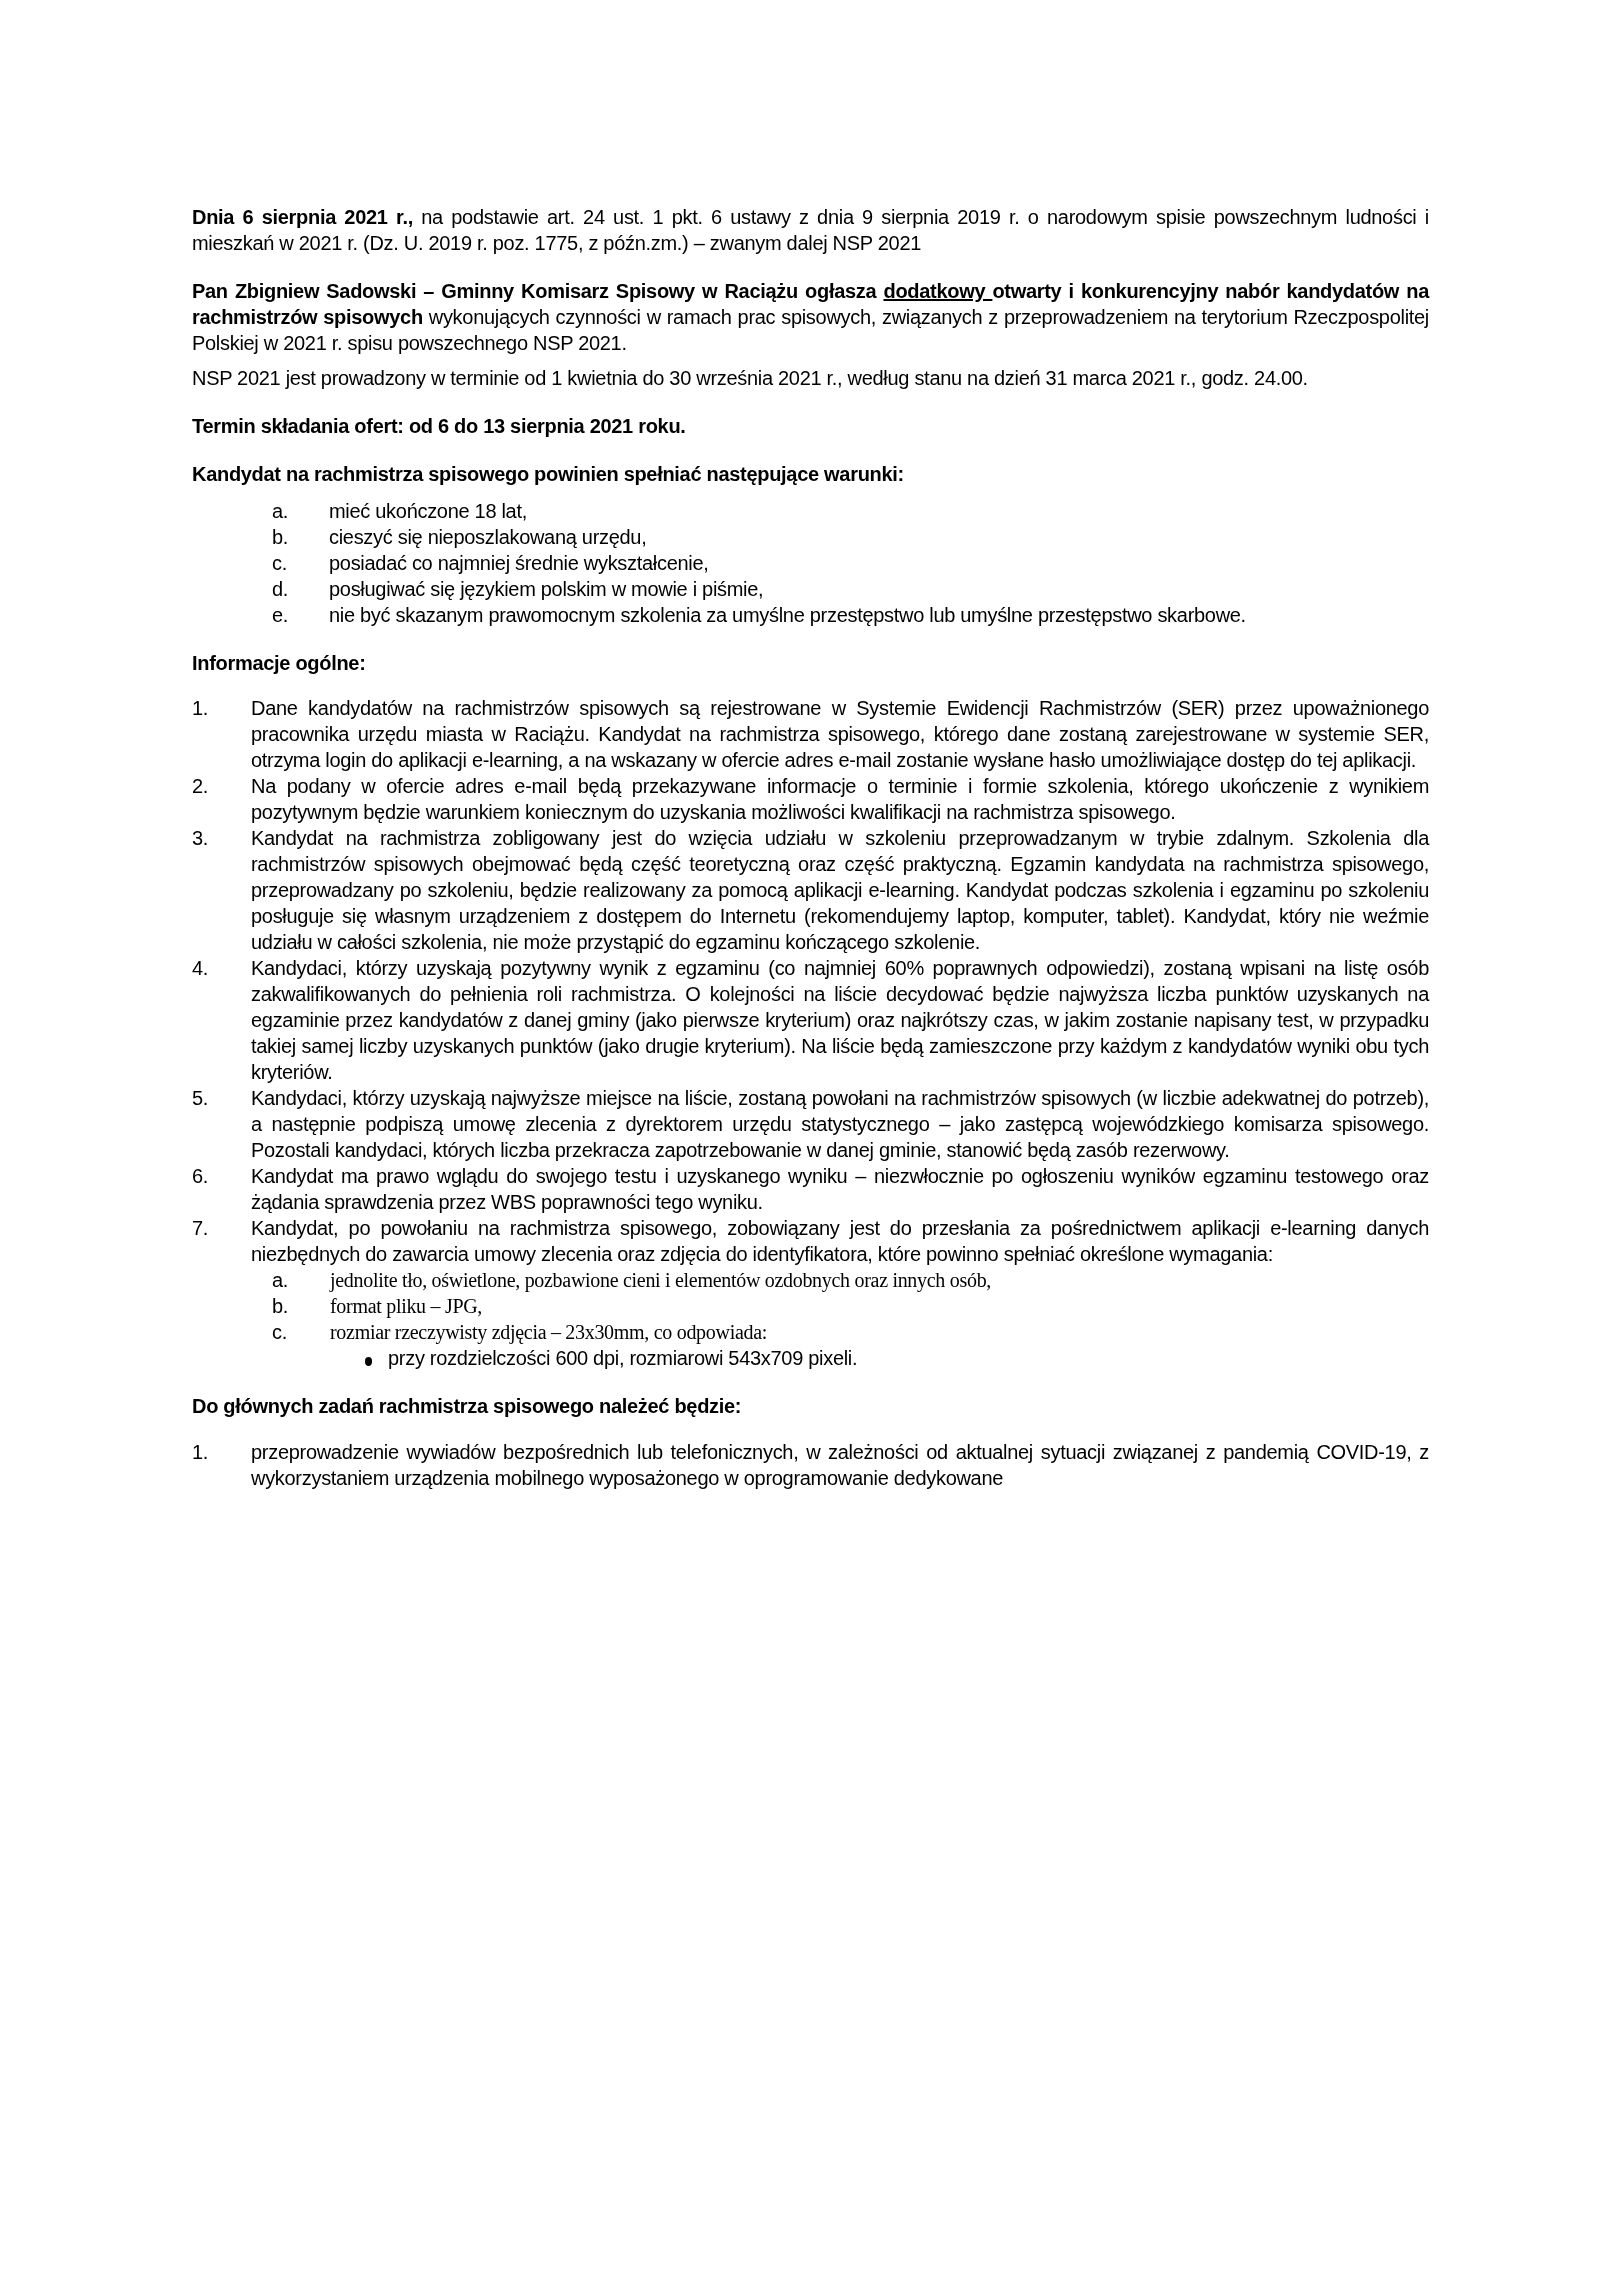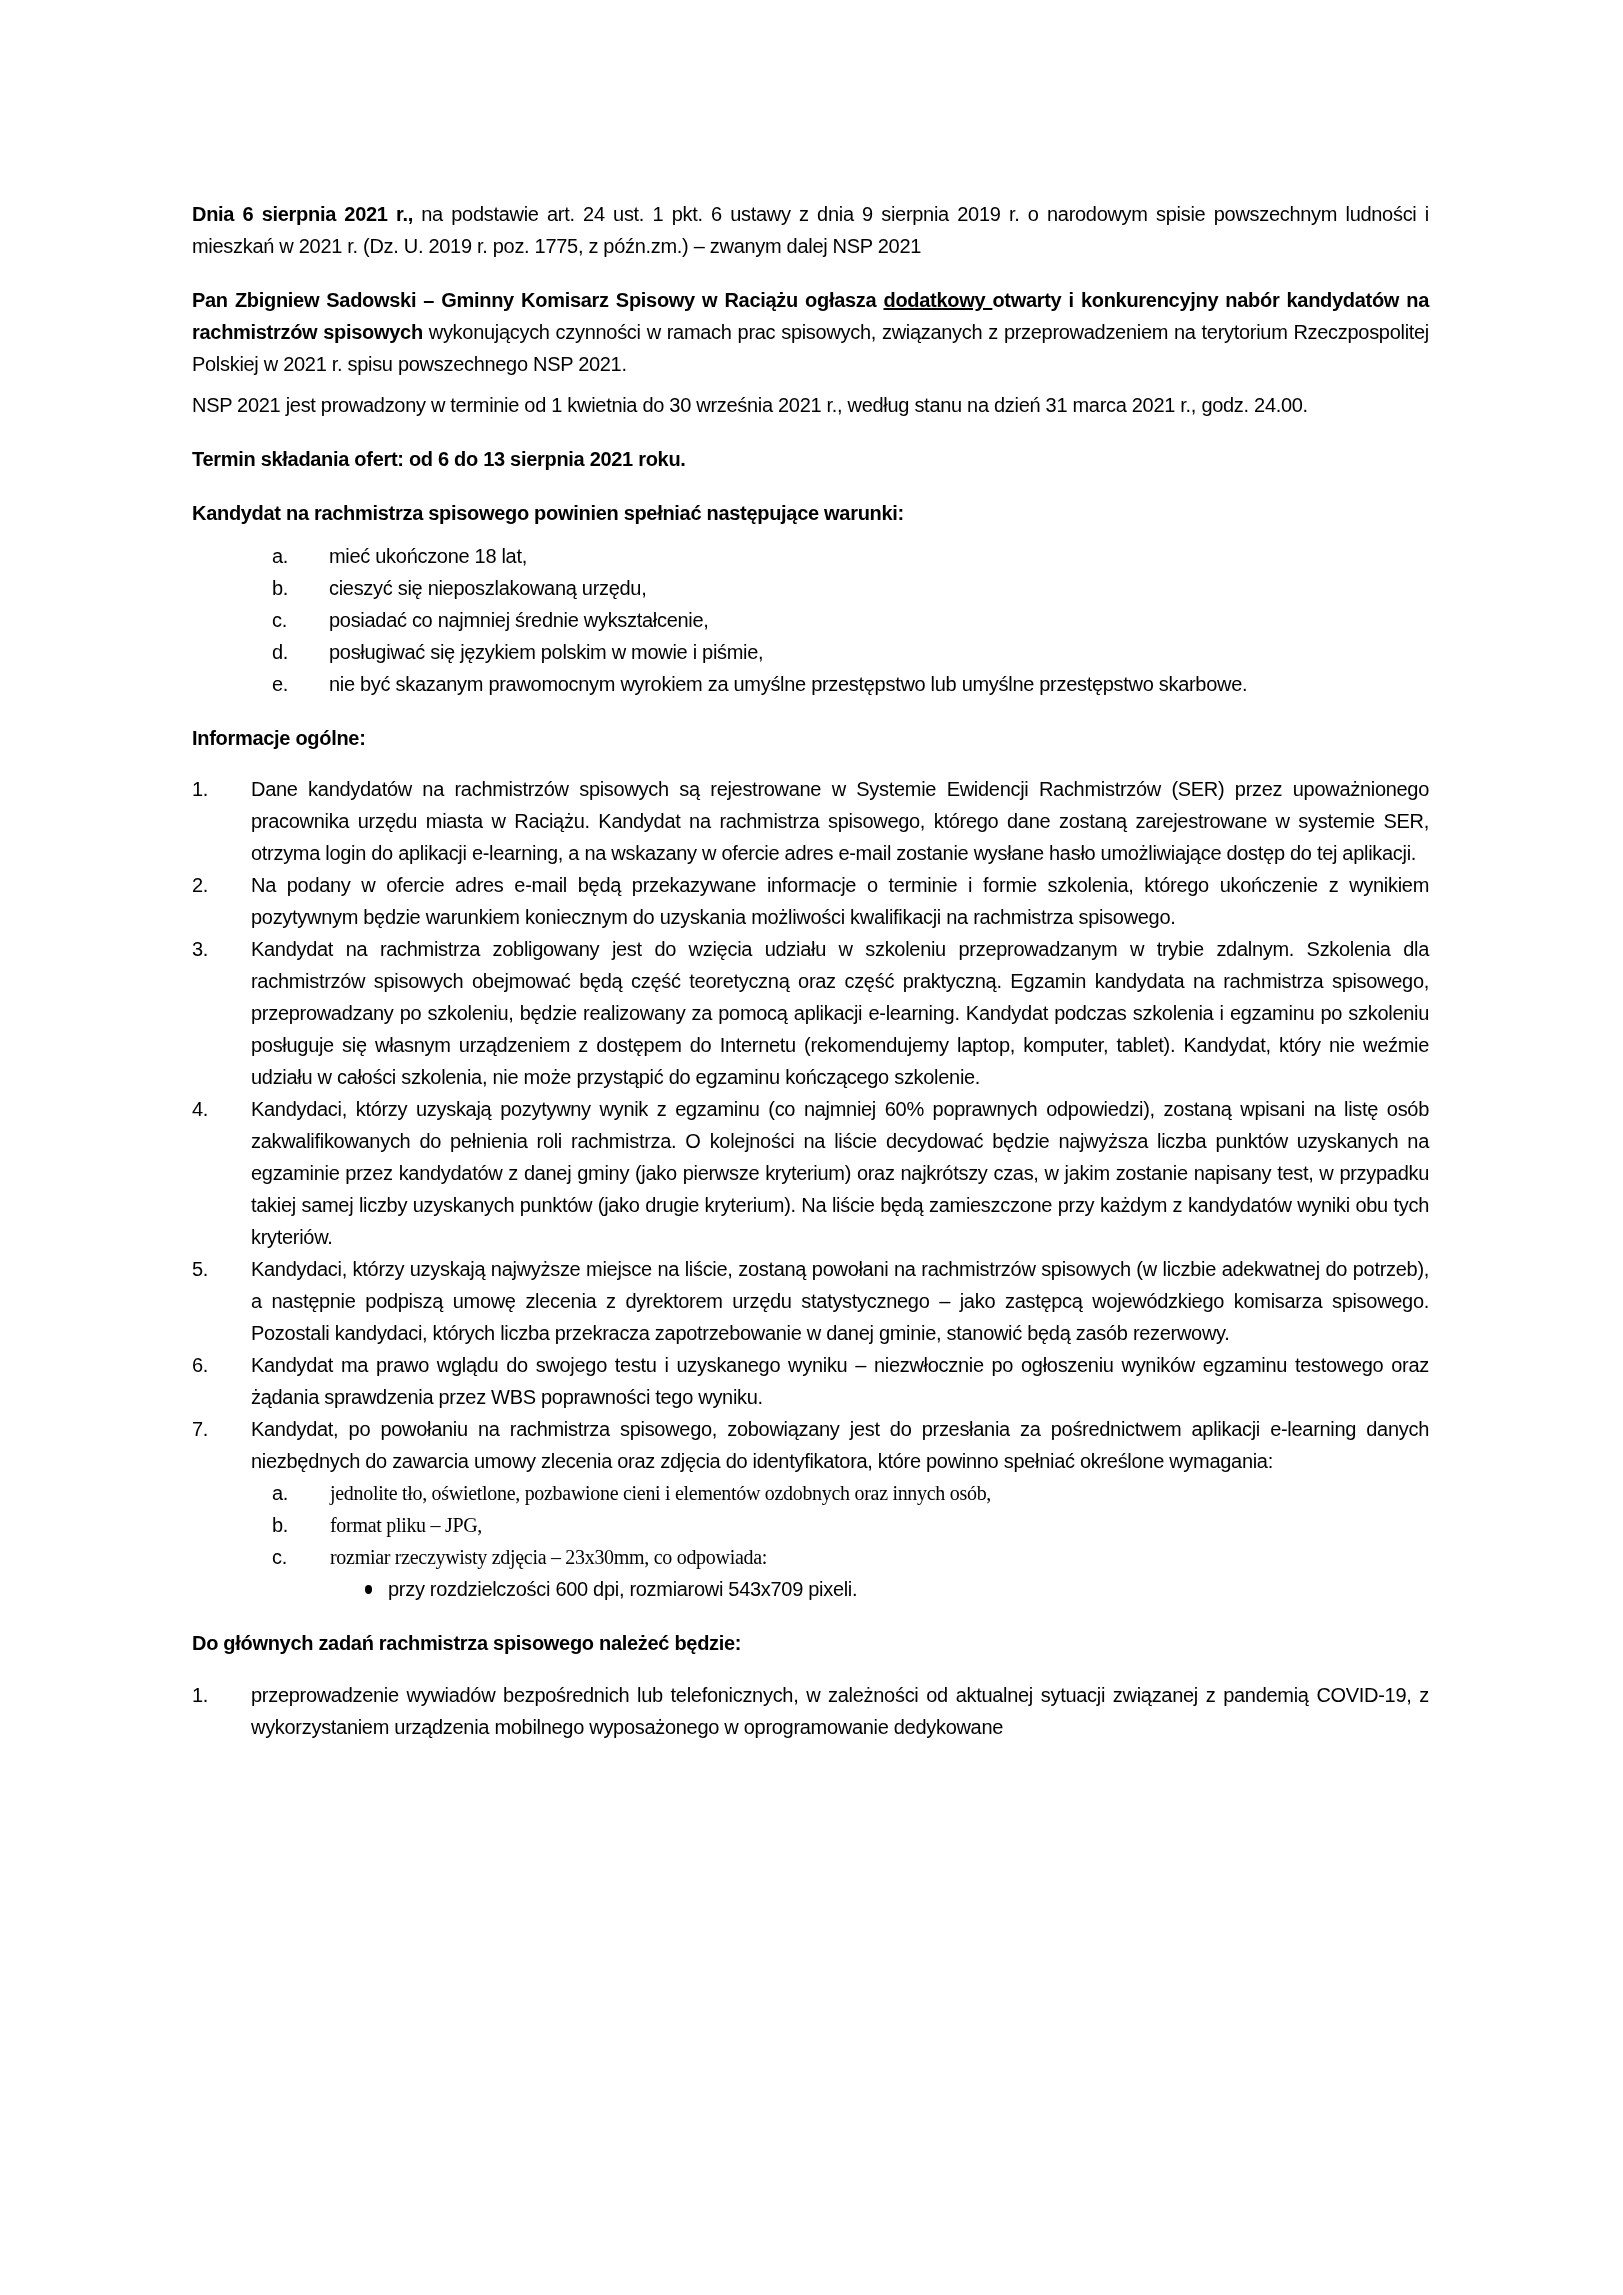--- a/index.html
+++ b/index.html
@@ -1,24 +1,24 @@
 <!DOCTYPE html>
 <html style="font-size:10.5px"><head>
 <meta charset="utf-8">
 <style>
   html, body { margin: 0; padding: 0; background: #ffffff; }
   body { width: 1623px; height: 2295px; position: relative; overflow: hidden; }
   .page {
     position: absolute;
     left: 192px;
-    top: 198px;
+    top: 204px;
     width: 1237px;
     font-family: "Liberation Sans", sans-serif;
     font-size: 20px;
-    line-height: 32px;
+    line-height: 26px;
     color: #000000;
     letter-spacing: -0.3px;
   }
   p { margin: 0; text-align: justify; }
   .b { font-weight: bold; }
   .u { text-decoration: underline; font-weight: bold; }
   .gap-lg { margin-top: 22px; }
   .gap-sm { margin-top: 9.2px; }
   .heading { font-weight: bold; }
 
@@ -58,21 +58,21 @@
   <p class="gap-sm">NSP 2021 jest prowadzony w terminie od 1 kwietnia do 30 września 2021 r., według stanu na dzień 31 marca 2021 r., godz. 24.00.</p>
 
   <p class="gap-lg b">Termin składania ofert: od 6 do 13 sierpnia 2021 roku.</p>
 
   <p class="gap-lg heading">Kandydat na rachmistrza spisowego powinien spełniać następujące warunki:</p>
   <ul class="alpha-list">
     <li><span class="mk">a.</span><span>mieć ukończone 18 lat,</span></li>
     <li><span class="mk">b.</span><span>cieszyć się nieposzlakowaną urzędu,</span></li>
     <li><span class="mk">c.</span><span>posiadać co najmniej średnie wykształcenie,</span></li>
     <li><span class="mk">d.</span><span>posługiwać się językiem polskim w mowie i piśmie,</span></li>
-    <li><span class="mk">e.</span><span>nie być skazanym prawomocnym wyrokiem za umyślne przestępstwo lub umyślne przestępstwo skarbowe.</span></li>
+    <li><span class="mk">e.</span><span>nie być skazanym prawomocnym szkolenia za umyślne przestępstwo lub umyślne przestępstwo skarbowe.</span></li>
   </ul>
 
   <p class="gap-lg heading">Informacje ogólne:</p>
   <ol class="num-list">
     <li><span class="mk">1.</span><span>Dane kandydatów na rachmistrzów spisowych są rejestrowane w Systemie Ewidencji Rachmistrzów (SER) przez upoważnionego pracownika urzędu miasta w Raciążu. Kandydat na rachmistrza spisowego, którego dane zostaną zarejestrowane w systemie SER, otrzyma login do aplikacji e-learning, a na wskazany w ofercie adres e-mail zostanie wysłane hasło umożliwiające dostęp do tej aplikacji.</span></li>
     <li><span class="mk">2.</span><span>Na podany w ofercie adres e-mail będą przekazywane informacje o terminie i formie szkolenia, którego ukończenie z wynikiem pozytywnym będzie warunkiem koniecznym do uzyskania możliwości kwalifikacji na rachmistrza spisowego.</span></li>
     <li><span class="mk">3.</span><span>Kandydat na rachmistrza zobligowany jest do wzięcia udziału w szkoleniu przeprowadzanym w trybie zdalnym. Szkolenia dla rachmistrzów spisowych obejmować będą część teoretyczną oraz część praktyczną. Egzamin kandydata na rachmistrza spisowego, przeprowadzany po szkoleniu, będzie realizowany za pomocą aplikacji e-learning. Kandydat podczas szkolenia i egzaminu po szkoleniu posługuje się własnym urządzeniem z dostępem do Internetu (rekomendujemy laptop, komputer, tablet). Kandydat, który nie weźmie udziału w całości szkolenia, nie może przystąpić do egzaminu kończącego szkolenie.</span></li>
     <li><span class="mk">4.</span><span>Kandydaci, którzy uzyskają pozytywny wynik z egzaminu (co najmniej 60% poprawnych odpowiedzi), zostaną wpisani na listę osób zakwalifikowanych do pełnienia roli rachmistrza. O kolejności na liście decydować będzie najwyższa liczba punktów uzyskanych na egzaminie przez kandydatów z danej gminy (jako pierwsze kryterium) oraz najkrótszy czas, w jakim zostanie napisany test, w przypadku takiej samej liczby uzyskanych punktów (jako drugie kryterium). Na liście będą zamieszczone przy każdym z kandydatów wyniki obu tych kryteriów.</span></li>
     <li><span class="mk">5.</span><span>Kandydaci, którzy uzyskają najwyższe miejsce na liście, zostaną powołani na rachmistrzów spisowych (w liczbie adekwatnej do potrzeb), a następnie podpiszą umowę zlecenia z dyrektorem urzędu statystycznego – jako zastępcą wojewódzkiego komisarza spisowego. Pozostali kandydaci, których liczba przekracza zapotrzebowanie w danej gminie, stanowić będą zasób rezerwowy.</span></li>
     <li><span class="mk">6.</span><span>Kandydat ma prawo wglądu do swojego testu i uzyskanego wyniku – niezwłocznie po ogłoszeniu wyników egzaminu testowego oraz żądania sprawdzenia przez WBS poprawności tego wyniku.</span></li>

